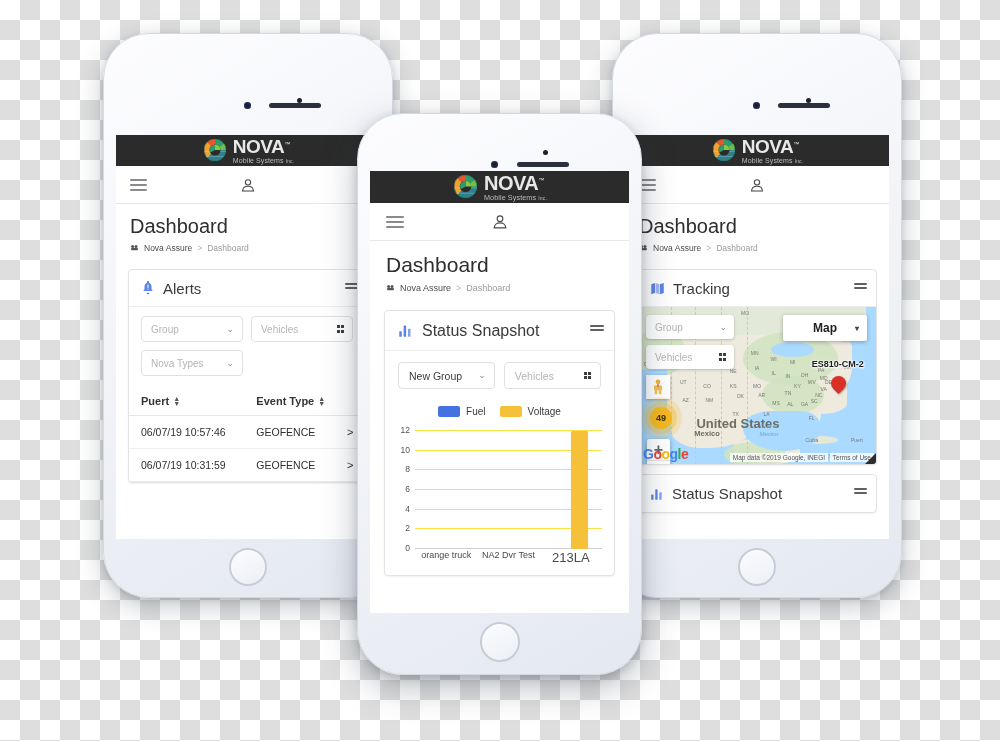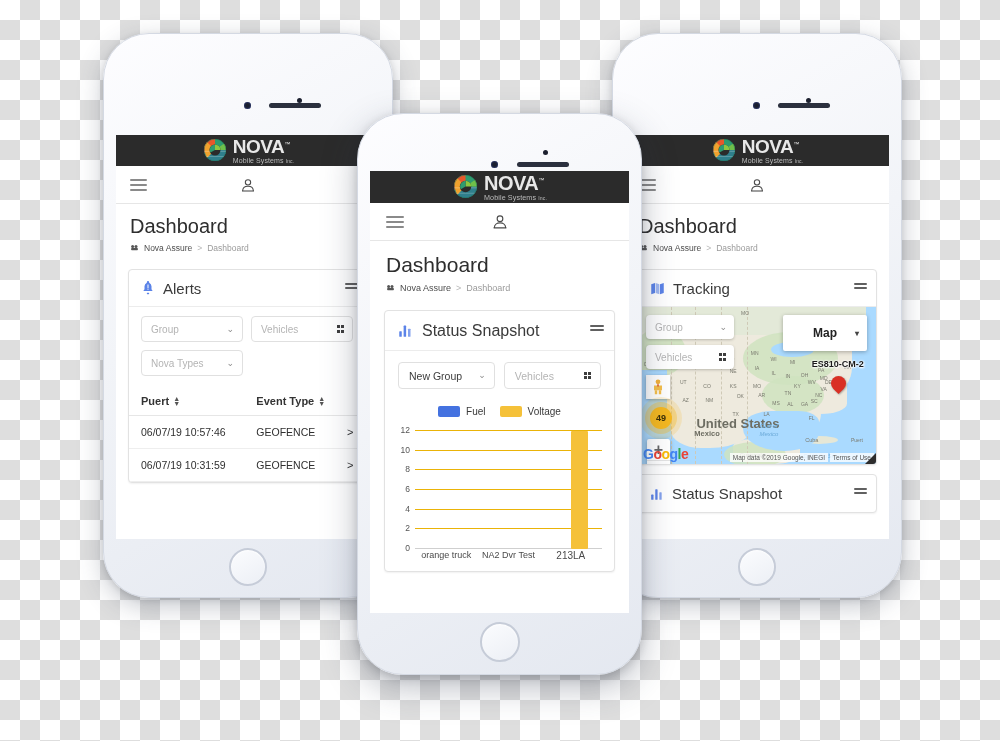--- a/index.html
+++ b/index.html
@@ -209,21 +209,21 @@
   .legend { display: flex; justify-content: center; align-items: center; }
   .legend-item { display: flex; align-items: center; }
   .legend-sw { border-radius: 2px; }
   .legend-lbl { color: #3a3a3a; }
 
   .plot { position: relative; }
   .gridline {
     position: absolute;
     left: 0; right: 0;
     height: 1px;
-    background: #eab308;
+    background: #fde047;
   }
   .gridline.axis { background: #cfcfcf; }
   .ytick {
     position: absolute;
     right: 100%;
     margin-right: 5px;
     color: #555;
     transform: translateY(-50%);
     white-space: nowrap;
   }
@@ -656,21 +656,21 @@
         <div class="map-overlay-field" style="left:8px; top:38px; width:88px; height:24px; padding:0 22px 0 9px; font-size:10px;">
           <span>Vehicles</span>
           <span class="gridicon" style="right:8px;">
             <i style="width:3px;height:3px;"></i>
               <i style="width:3px;height:3px;"></i>
             <i style="width:3px;height:3px;"></i>
               <i style="width:3px;height:3px;"></i>
           </span>
         </div>
 
-        <div class="map-type-btn" style="right:9px; top:8px; width:84px; height:36px; font-size:12px;">
+        <div class="map-type-btn" style="right:9px; top:8px; width:84px; height:26px; font-size:12px;">
           <span>Map</span>
           <span class="caret">▾</span>
         </div>
 
         <div class="pegman" style="left:8px; top:68px; width:24px; height:24px;">
           <svg width="14" height="16" viewBox="0 0 16 20">
             <circle cx="8" cy="3.5" r="3" fill="#f2b13a"></circle>
             <path d="M3 8h10v6H3z" fill="#f5bf4a"></path>
             <path d="M4 14h3v5H4zM9 14h3v5H9z" fill="#f5bf4a"></path>
             <path d="M7 6.5h2v3H7z" fill="#e05a2b"></path>
@@ -855,20 +855,20 @@
                 <span class="ytick" style="top: 0px; font-size: 8.5px;">12</span>
               </div>
             </div>
           <div id="bars">
               <div class="bar" style="background: rgb(245, 193, 57); height: 100%; width: 9%; left: 83.5833%;"></div>
             </div>
         </div>
         <div class="xlabels" style="margin-top:1px;">
           <div class="xlabel" style="font-size:9px;">orange truck</div>
           <div class="xlabel" style="font-size:9px;">NA2 Dvr Test</div>
-          <div class="xlabel" style="font-size:10px;">213LA</div>
+          <div class="xlabel" style="font-size:13px;">213LA</div>
         </div>
       </div>
     </div>
   </div>
 
   <div class="home-btn" style="left:50%; margin-left:-20px; bottom:12px; width:40px; height:40px;"></div>
 </div>
 
 </body></html>

